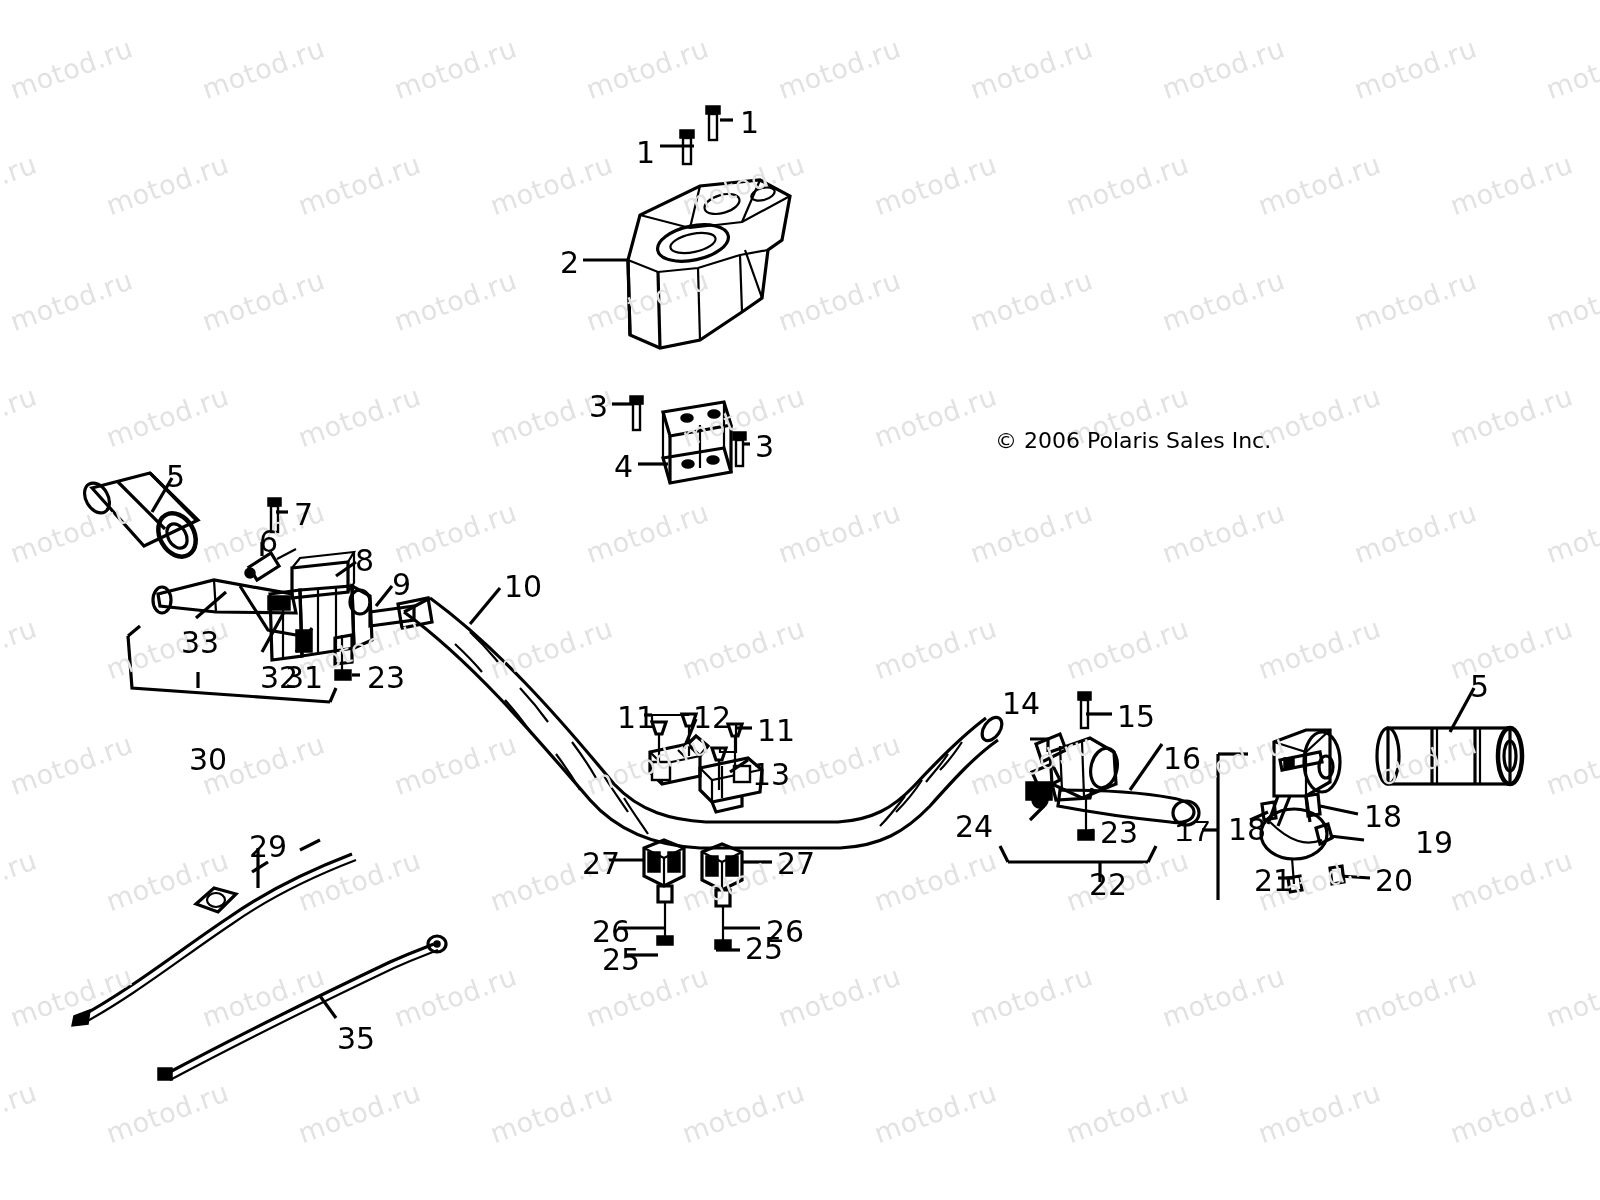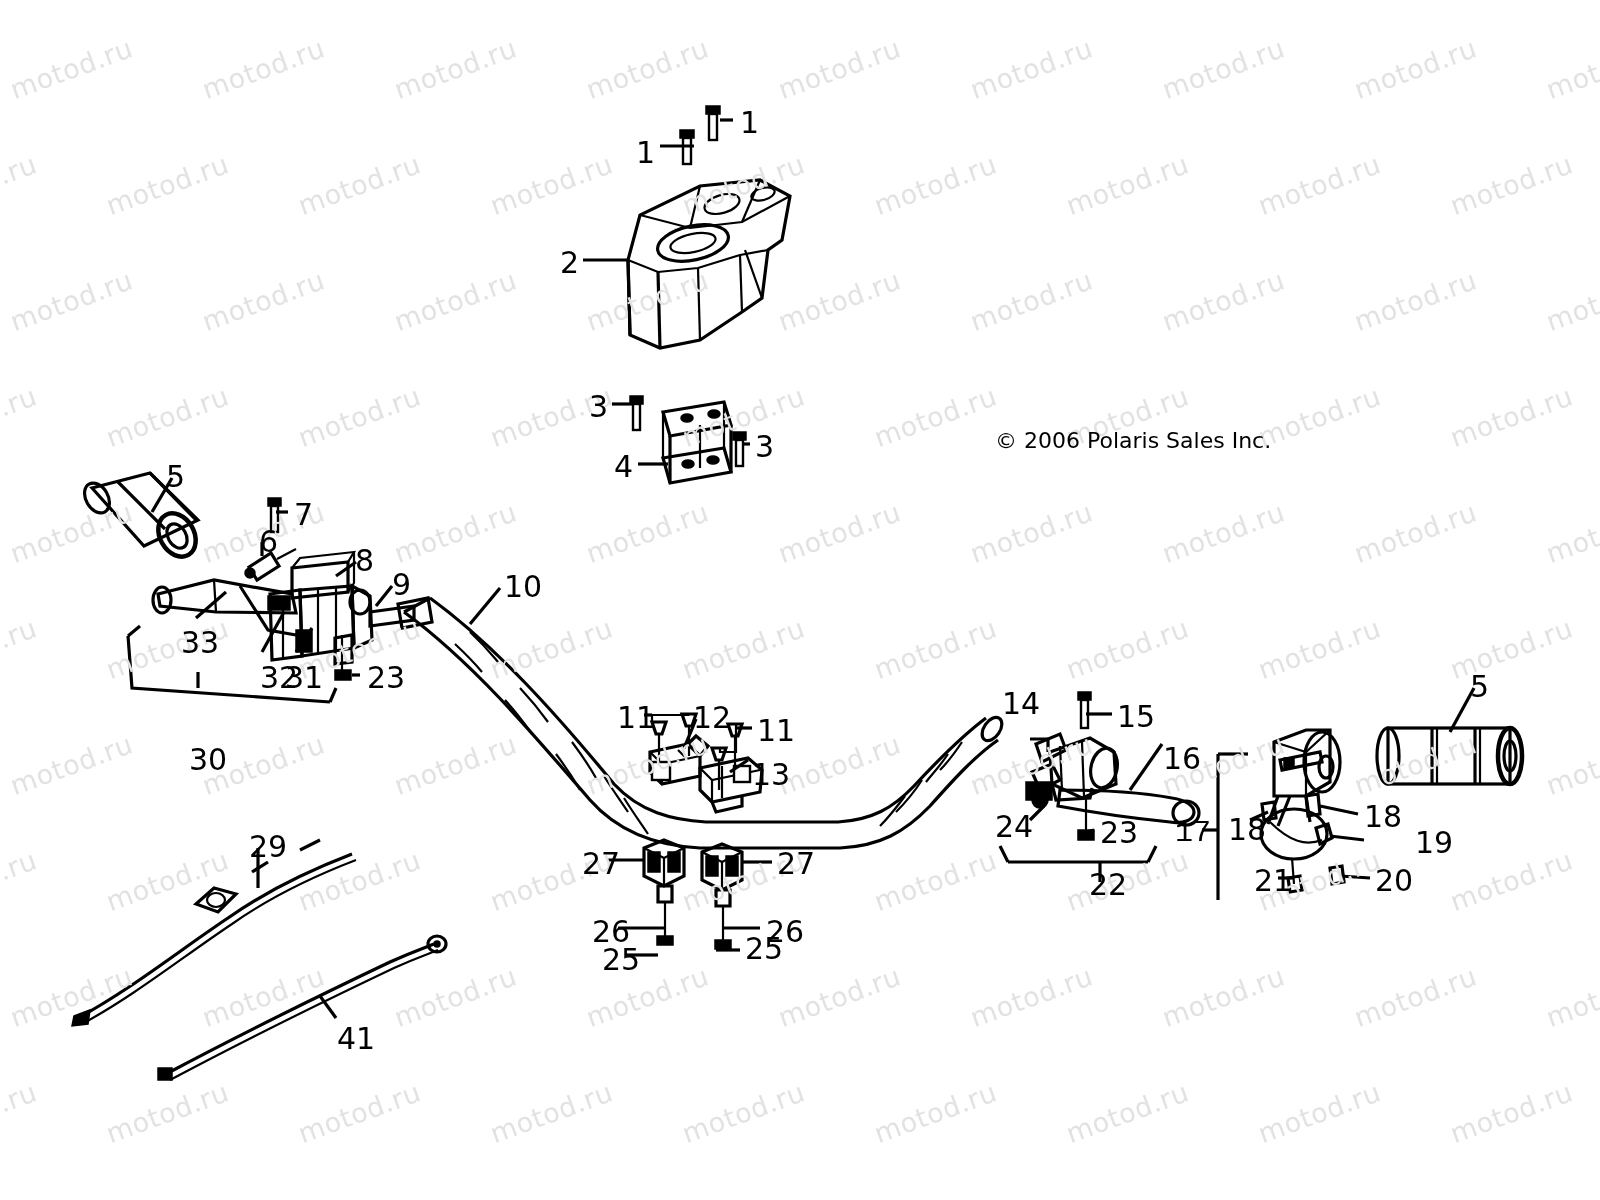--- a/index.html
+++ b/index.html
@@ -563,28 +563,28 @@
       <div class="callout" style="left: 1163px; top: 728px; margin-top: 16px;">16</div>
       <div class="callout" style="left: 1175px; top: 818px; font-family: Liberation Mono, monospace;">17</div>
       <div class="callout" style="left: 1364px; top: 802px;">18</div>
       <div class="callout" style="left: 1228px; top: 815px;">18</div>
       <div class="callout" style="left: 1369px; top: 828px; margin-left: 46px;">19</div>
       <div class="callout" style="left: 1375px; top: 866px;">20</div>
       <div class="callout" style="left: 1254px; top: 866px;">21</div>
       <div class="callout" style="left: 1089px; top: 870px;">22</div>
       <div class="callout" style="left: 367px; top: 663px;">23</div>
       <div class="callout" style="left: 1100px; top: 818px;">23</div>
-      <div class="callout" style="left: 995px; top: 812px;">24</div>
+      <div class="callout" style="left: 955px; top: 812px;">24</div>
       <div class="callout" style="left: 602px; top: 945px;">25</div>
       <div class="callout" style="left: 745px; top: 934px;">25</div>
       <div class="callout" style="left: 592px; top: 917px;">26</div>
       <div class="callout" style="left: 766px; top: 917px;">26</div>
       <div class="callout" style="left: 582px; top: 849px;">27</div>
       <div class="callout" style="left: 777px; top: 849px;">27</div>
-      <div class="callout" style="left: 337px; top: 1024px;">41</div>
+      <div class="callout" style="left: 337px; top: 1024px;">35</div>
       <div class="callout" style="left: 249px; top: 832px;">29</div>
       <div class="callout" style="left: 189px; top: 697px; margin-top: 48px;">30</div>
       <div class="callout" style="left: 285px; top: 663px;">31</div>
       <div class="callout" style="left: 260px; top: 663px;">32</div>
       <div class="callout" style="left: 181px; top: 628px;">33</div>
     </div>
 
 </div>
 
 </body></html>

